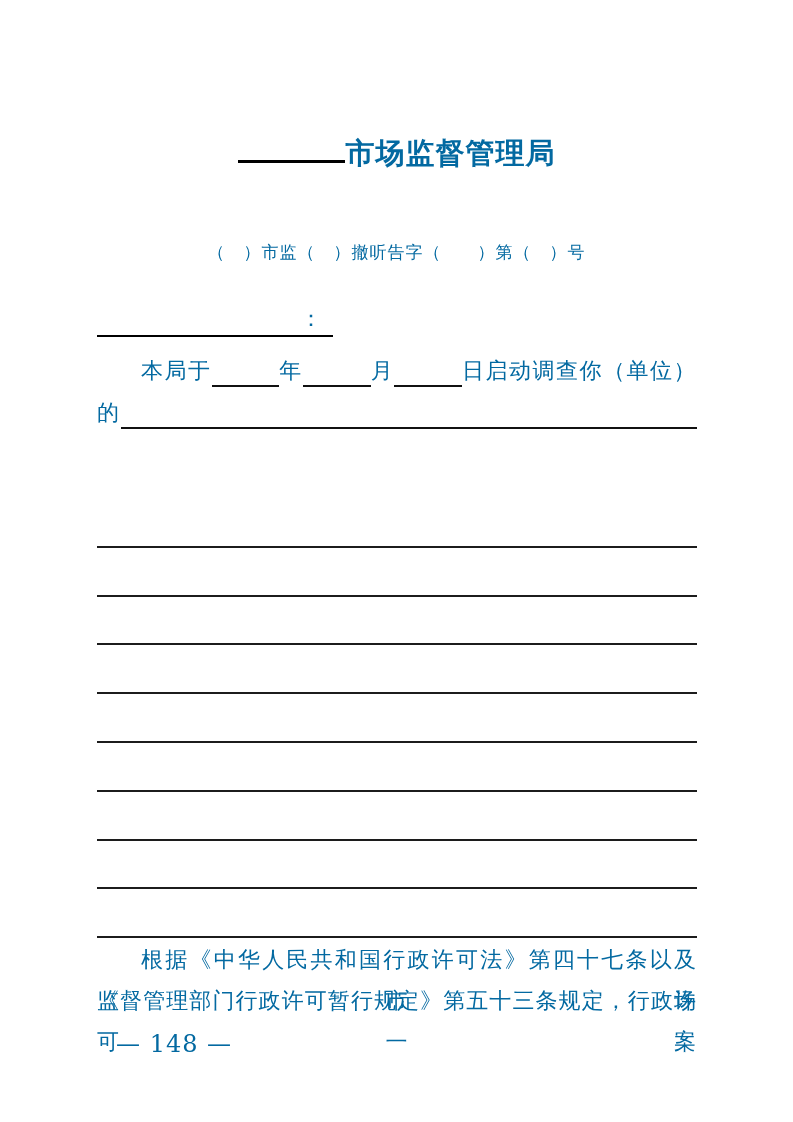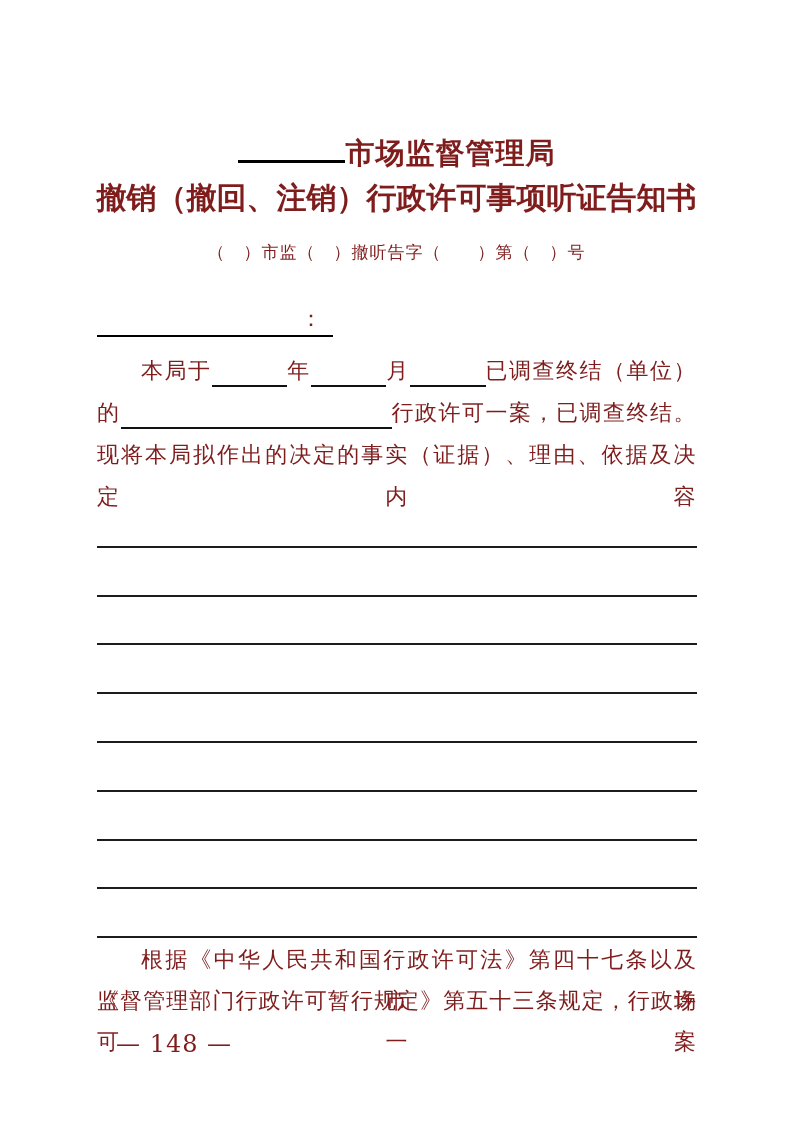--- a/index.html
+++ b/index.html
@@ -1,20 +1,20 @@
 <!DOCTYPE html>
 <html><head>
 <meta charset="utf-8">
 <style>
   html,body { margin:0; padding:0; background:#ffffff; }
   .page {
     position:relative;
     width:793px; height:1122px;
     background:#ffffff;
-    color:#7f1d1d;
+    color:#0369a1;
     font-family:"DejaVu Serif", serif;
     overflow:hidden;
   }
   
   .title1 {
     position:absolute; top:130px; left:0; width:793px;
     text-align:center; white-space:nowrap;
     font-family:"Liberation Sans", sans-serif;
     font-weight:900; font-size:29px; line-height:38px;
     letter-spacing:1px;
@@ -73,45 +73,42 @@
 </style>
 </head>
 <body>
 
 <div class="page">
 
   <div class="title1">
     <span class="title1-blank"></span><span>市场监督管理局</span>
   </div>
 
-  <div class="title2">撤销（撤回、注销）行政许可事项听证告知书</div>
 
   <div class="docnum">（　）市监（　）撤听告字（　　）第（　）号</div>
 
   <div class="salutation">
     <span class="salut-blank"><span>：</span></span>
   </div>
 
   <div class="p1">
     <div class="line flexline">
       <span class="indent"></span>
       <span class="seg">本局于</span>
       <span class="fill"></span>
       <span class="seg">年</span>
       <span class="fill"></span>
       <span class="seg">月</span>
       <span class="fill"></span>
-      <span class="seg">已调查终结（单位）</span>
+      <span class="seg">日启动调查你（单位）</span>
     </div>
     <div class="line flexline">
       <span class="seg">的</span>
       <span class="fill"></span>
-      <span class="seg">行政许可一案，已调查终结。</span>
     </div>
-    <div class="line justline">现将本局拟作出的决定的事实（证据）、理由、依据及决定内容</div>
   </div>
 
   <div class="blank-lines">
       <div class="bl"></div>
       <div class="bl"></div>
       <div class="bl"></div>
       <div class="bl"></div>
       <div class="bl"></div>
       <div class="bl"></div>
       <div class="bl"></div>

